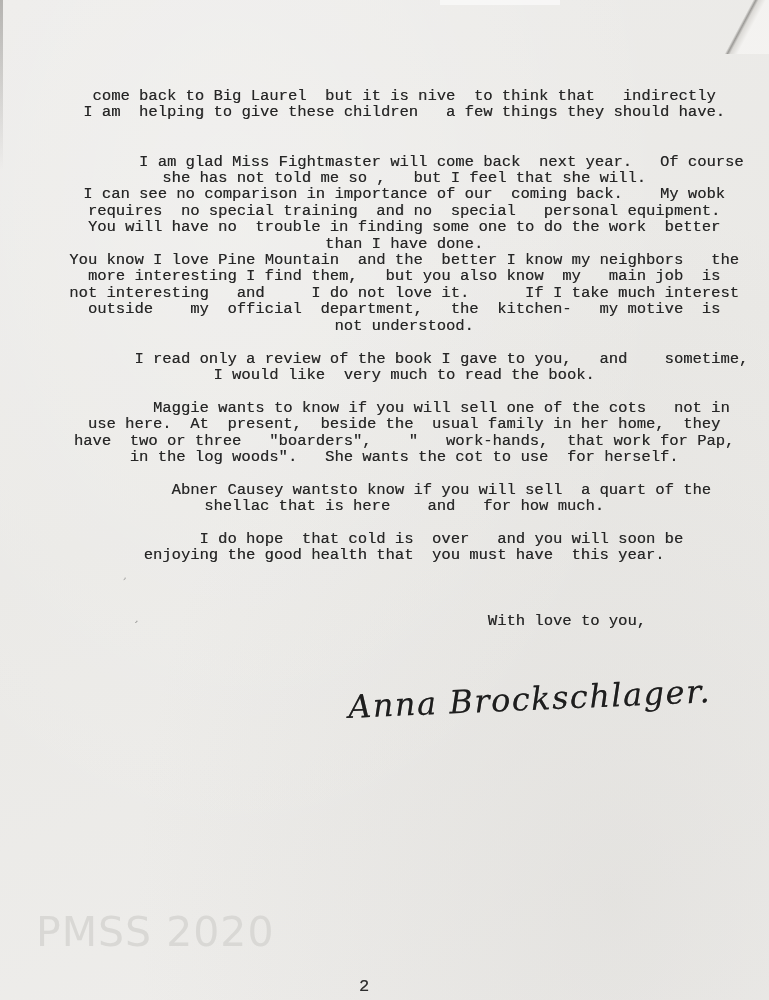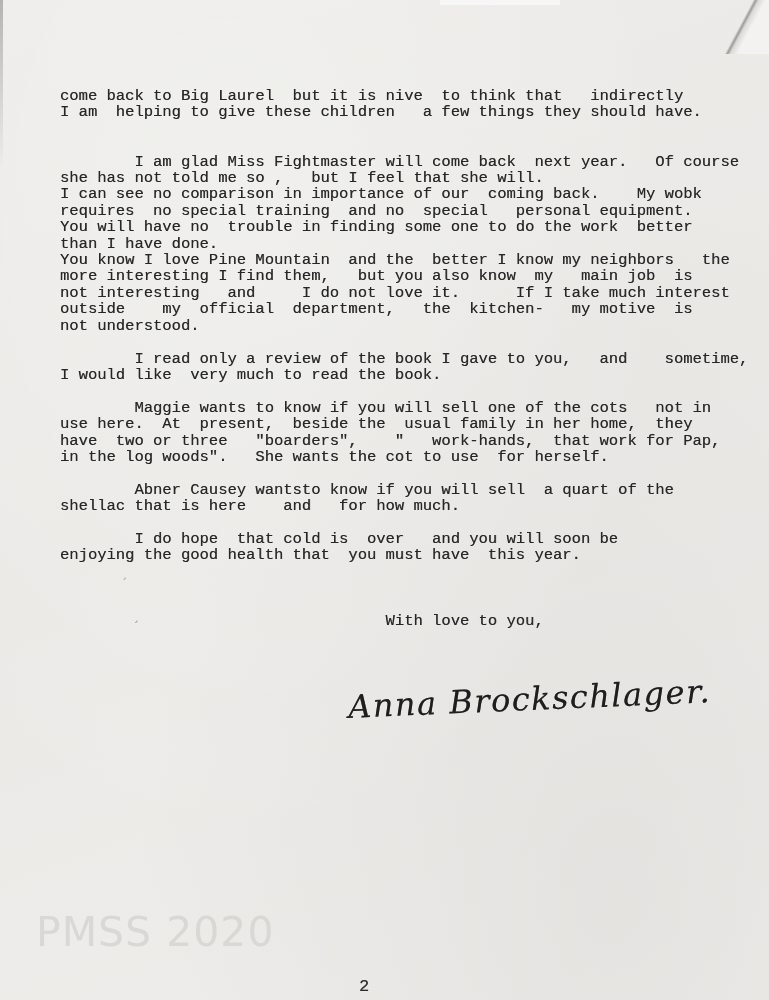--- a/index.html
+++ b/index.html
@@ -6,20 +6,21 @@
   .page{
     position:relative;
     width:769px;height:1000px;
     margin:0 auto;
     overflow:hidden;
     background:
       radial-gradient(ellipse at 30% 20%, rgba(255,255,255,.25), rgba(0,0,0,0) 60%),
       radial-gradient(ellipse at 80% 90%, rgba(210,208,204,.35), rgba(0,0,0,0) 55%),
       linear-gradient(160deg,#edecea 0%,#eae9e6 45%,#efeeec 100%);
     font-family:"Liberation Mono",monospace;
+    text-align:center;
   }
   
   .corner-fold{
     position:absolute;top:0;right:0;width:64px;height:54px;
     background:linear-gradient(118deg, rgba(0,0,0,0) 52%, rgba(92,90,86,.55) 55%, rgba(210,208,204,.65) 58%, rgba(244,243,241,.95) 66%);
   }
   .edge-left{
     position:absolute;left:0;top:0;width:3px;height:170px;
     background:linear-gradient(to bottom, rgba(110,108,104,.45), rgba(110,108,104,0));
   }

